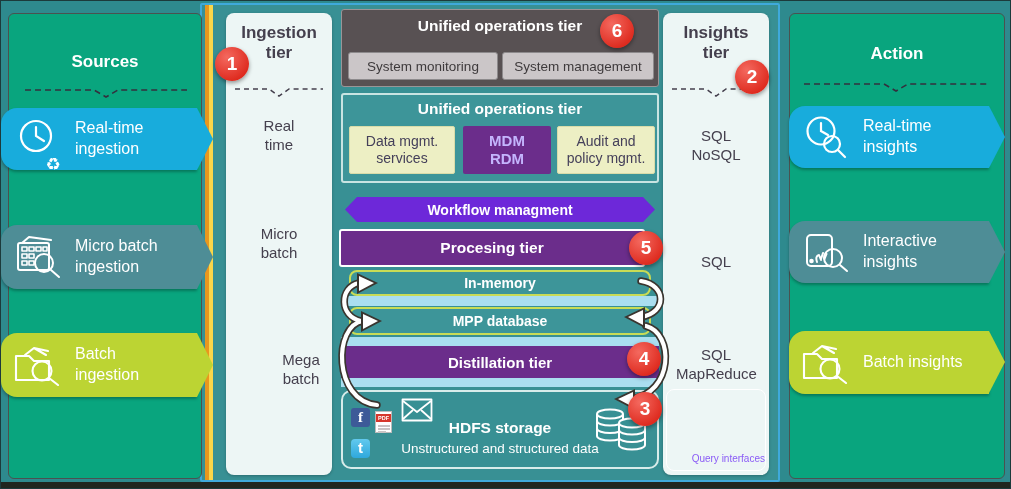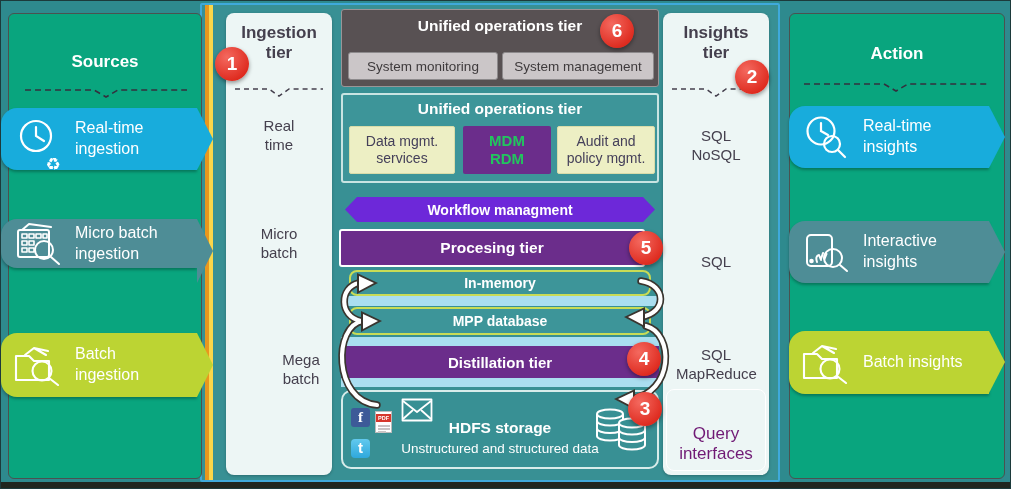--- a/index.html
+++ b/index.html
@@ -32,40 +32,40 @@
   .abadge .lbl{font-size:16px;line-height:1.3;width:108px;}
   .recycle{position:absolute;right:14px;bottom:-12px;color:#fff;font-size:17px;font-family:"DejaVu Sans",sans-serif;}
   
   .darkbox{position:absolute;left:340px;top:8px;width:318px;height:78px;background:#585153;border:1px solid #9a9597;border-radius:3px;z-index:4;}
   .darkbox .t{position:absolute;top:7px;width:100%;text-align:center;color:#fff;font-weight:bold;font-size:15.5px;}
   .graybtn{position:absolute;top:42px;height:28px;background:#CBC6C8;border:1px solid #8D8A8C;border-radius:3px;font-size:13.5px;color:#3E3A3C;display:flex;align-items:center;justify-content:center;}
   .opsbox{position:absolute;left:340px;top:92px;width:318px;height:90px;background:#3D9599;border:2px solid #C9E4E2;border-radius:3px;z-index:4;}
   .opsbox .t{position:absolute;top:5px;width:100%;text-align:center;color:#fff;font-weight:bold;font-size:15.5px;}
   .subbox{position:absolute;top:31px;height:48px;display:flex;align-items:center;justify-content:center;text-align:center;border-radius:2px;font-size:14px;line-height:1.2;}
   .paleyellow{background:#EDEFC4;color:#45405A;border:1px solid #D9DCA9;}
-  .purplebox{background:#6B2D8B;color:#22c55e;font-weight:bold;text-align:center;}
+  .purplebox{background:#6B2D8B;color:#c4b5fd;font-weight:bold;text-align:center;}
   .workflow{position:absolute;left:344px;top:196px;width:310px;height:25px;background:#6d28d9;color:#fff;font-weight:bold;font-size:14px;display:flex;align-items:center;justify-content:center;clip-path:polygon(0 50%,12px 0,calc(100% - 12px) 0,100% 50%,calc(100% - 12px) 100%,12px 100%);z-index:4;}
   .procbox{position:absolute;left:338px;top:228px;width:306px;height:38px;background:#6B2D8B;border:2px solid #fff;border-radius:3px;color:#fff;font-weight:bold;font-size:15.5px;display:flex;align-items:center;justify-content:center;z-index:4;}
   .memband{position:absolute;left:348px;width:302px;background:#3D9599;border:2px solid #C9DC55;border-radius:8px;color:#ffffff;font-weight:bold;font-size:14px;display:flex;align-items:center;justify-content:center;z-index:4;}
   .blueband{position:absolute;left:340px;width:318px;background:#AADEF0;z-index:3;}
   .distill{position:absolute;left:340px;top:345px;width:318px;height:32px;background:#6B2D8B;color:#fff;font-weight:bold;font-size:15px;display:flex;align-items:center;justify-content:center;z-index:4;}
   .hdfs{position:absolute;left:340px;top:389px;width:318px;height:79px;background:#389094;border:2px solid #D8ECEA;border-radius:10px;z-index:4;}
   .hdfs .t{position:absolute;top:27px;width:100%;text-align:center;color:#fff;font-weight:bold;font-size:15.5px;}
   .hdfs .s{position:absolute;top:49px;width:100%;text-align:center;color:#fff;font-size:13.5px;}
   .fbicon{position:absolute;left:8px;top:16px;width:19px;height:19px;background:#3D5A98;border-radius:3px;color:#fff;font-weight:bold;font-size:15px;text-align:center;line-height:19px;font-family:"Liberation Serif",serif;}
   .twicon{position:absolute;left:8px;top:47px;width:19px;height:19px;background:linear-gradient(#62C9EE,#2FA8DC);border-radius:4px;color:#fff;font-weight:bold;font-size:15px;text-align:center;line-height:18px;}
   .pdficon{position:absolute;left:32px;top:19px;width:17px;height:22px;background:#fff;border:1px solid #bbb;}
   .pdficon .band{position:absolute;left:0;top:2px;width:100%;height:8px;background:#D6382C;color:#fff;font-size:5.5px;font-weight:bold;text-align:center;line-height:8px;}
   .pdficon .ln{position:absolute;left:2px;height:1.5px;width:12px;background:#c9c4c4;}
   .envicon{position:absolute;left:58px;top:6px;}
   .cyls{position:absolute;right:8px;top:13px;}
   
   .numbadge{position:absolute;width:34px;height:34px;border-radius:50%;background:radial-gradient(circle at 35% 30%,#F4695F,#DE2A1E 75%);color:#fff;font-weight:bold;font-size:19px;display:flex;align-items:center;justify-content:center;box-shadow:0 2px 4px rgba(0,0,0,.4);z-index:30;}
   .querybox{position:absolute;left:3px;top:376px;width:100px;height:82px;border:1.5px solid #fff;border-radius:8px;}
-  .querybox .q{position:absolute;bottom:6px;width:100%;text-align:center;font-size:17px;color:#701a75;}
+  .querybox .q{position:absolute;bottom:6px;width:100%;text-align:right;font-size:10px;color:#8b5cf6;}
   .arrows{position:absolute;left:328px;top:258px;z-index:10;}
   svg{display:block;}
 </style>
 </head>
 <body>
 
 <div class="stage">
 
   <div class="mid"></div>
   <div class="orange-stripe"></div>
@@ -80,21 +80,21 @@
   <div class="abadge b-blue" style="left:0;top:107px;width:196px;height:62px;">
     <span class="icon">
       <svg width="46" height="46" viewBox="0 0 46 46" fill="none" stroke="#fff" stroke-width="2.2" stroke-linecap="round">
         <circle cx="21" cy="20" r="15"></circle>
           <path d="M21 11 V20 L29 25"></path>
       </svg>
       <span class="recycle">♻</span>
     </span>
     <span class="lbl">Real-time ingestion</span>
   </div>
-  <div class="abadge b-teal h64" style="left:0;top:218px;width:196px;height:49px;align-items:center;">
+  <div class="abadge b-teal h64" style="left:0;top:224px;width:196px;height:64px;align-items:center;">
     <span class="icon">
       <svg width="50" height="46" viewBox="0 0 50 46" fill="none" stroke="#fff" stroke-width="2" stroke-linecap="round" stroke-linejoin="round">
         <path d="M9,9 L16,3 L38,6"></path>
           <rect x="5" y="9" width="31" height="27" rx="2"></rect>
         <g stroke-width="1.6">
             <rect x="9" y="13" width="5" height="4"></rect>
             <rect x="16" y="13" width="5" height="4"></rect>
             <rect x="23" y="13" width="5" height="4"></rect>
             <rect x="30" y="13" width="4" height="4"></rect>
             <rect x="9" y="20" width="5" height="4"></rect>

